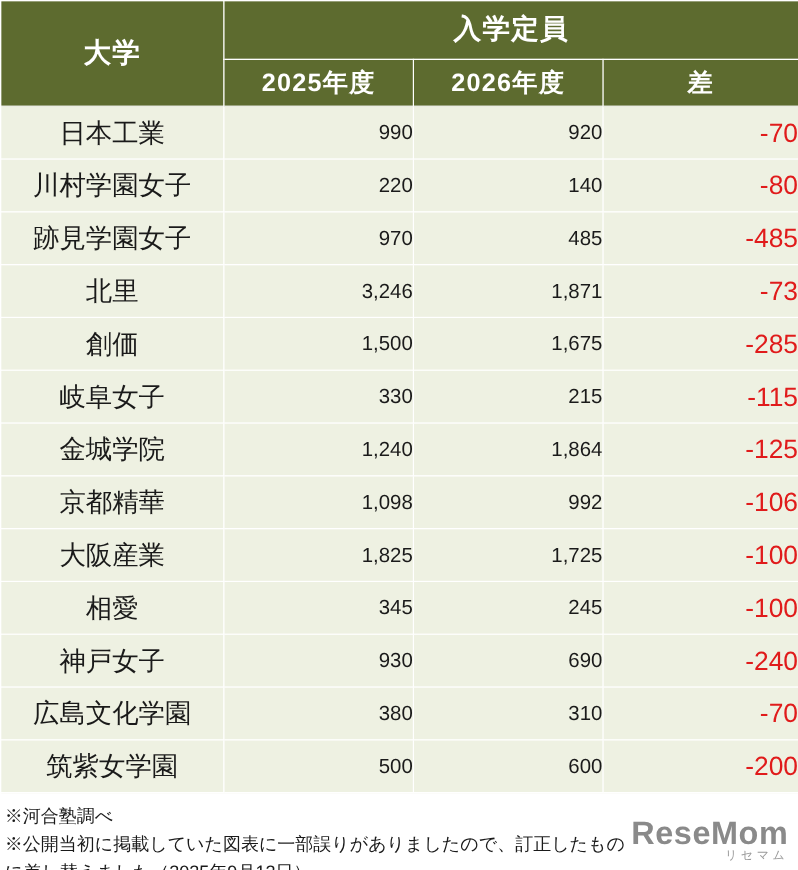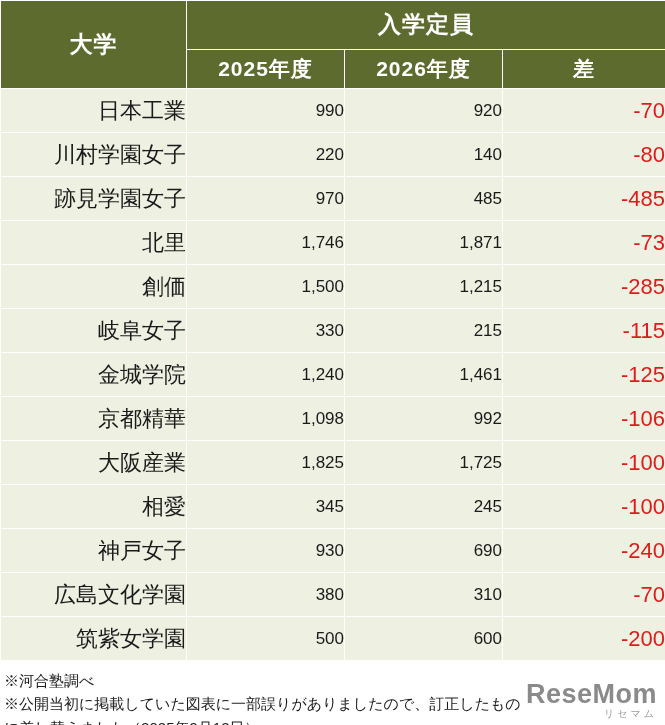--- a/index.html
+++ b/index.html
@@ -49,21 +49,21 @@
     font-size: 23px;
   }
   .hdr-sub {
     height: 32px;
     font-size: 21px;
   }
   td.univ {
     background: #eef1e2;
     color: #1a1a1a;
     font-size: 22px;
-    text-align: right;
+    text-align: center;
     padding-left: 10px;
     height: 44px;
     white-space: nowrap;
   }
   td.num {
     background: #eef1e2;
     color: #1a1a1a;
     font-size: 17px;
     text-align: right;
     padding-right: 12px;
@@ -148,40 +148,40 @@
         <td class="diff">-80</td>
       </tr>
       <tr>
         <td class="univ">跡見学園女子</td>
         <td class="num">970</td>
         <td class="num">485</td>
         <td class="diff">-485</td>
       </tr>
       <tr>
         <td class="univ">北里</td>
-        <td class="num">1,746</td>
+        <td class="num">3,246</td>
         <td class="num">1,871</td>
         <td class="diff">-73</td>
       </tr>
       <tr>
         <td class="univ">創価</td>
         <td class="num">1,500</td>
-        <td class="num">1,215</td>
+        <td class="num">1,675</td>
         <td class="diff">-285</td>
       </tr>
       <tr>
         <td class="univ">岐阜女子</td>
         <td class="num">330</td>
         <td class="num">215</td>
         <td class="diff">-115</td>
       </tr>
       <tr>
         <td class="univ">金城学院</td>
         <td class="num">1,240</td>
-        <td class="num">1,461</td>
+        <td class="num">1,864</td>
         <td class="diff">-125</td>
       </tr>
       <tr>
         <td class="univ">京都精華</td>
         <td class="num">1,098</td>
         <td class="num">992</td>
         <td class="diff">-106</td>
       </tr>
       <tr>
         <td class="univ">大阪産業</td>

